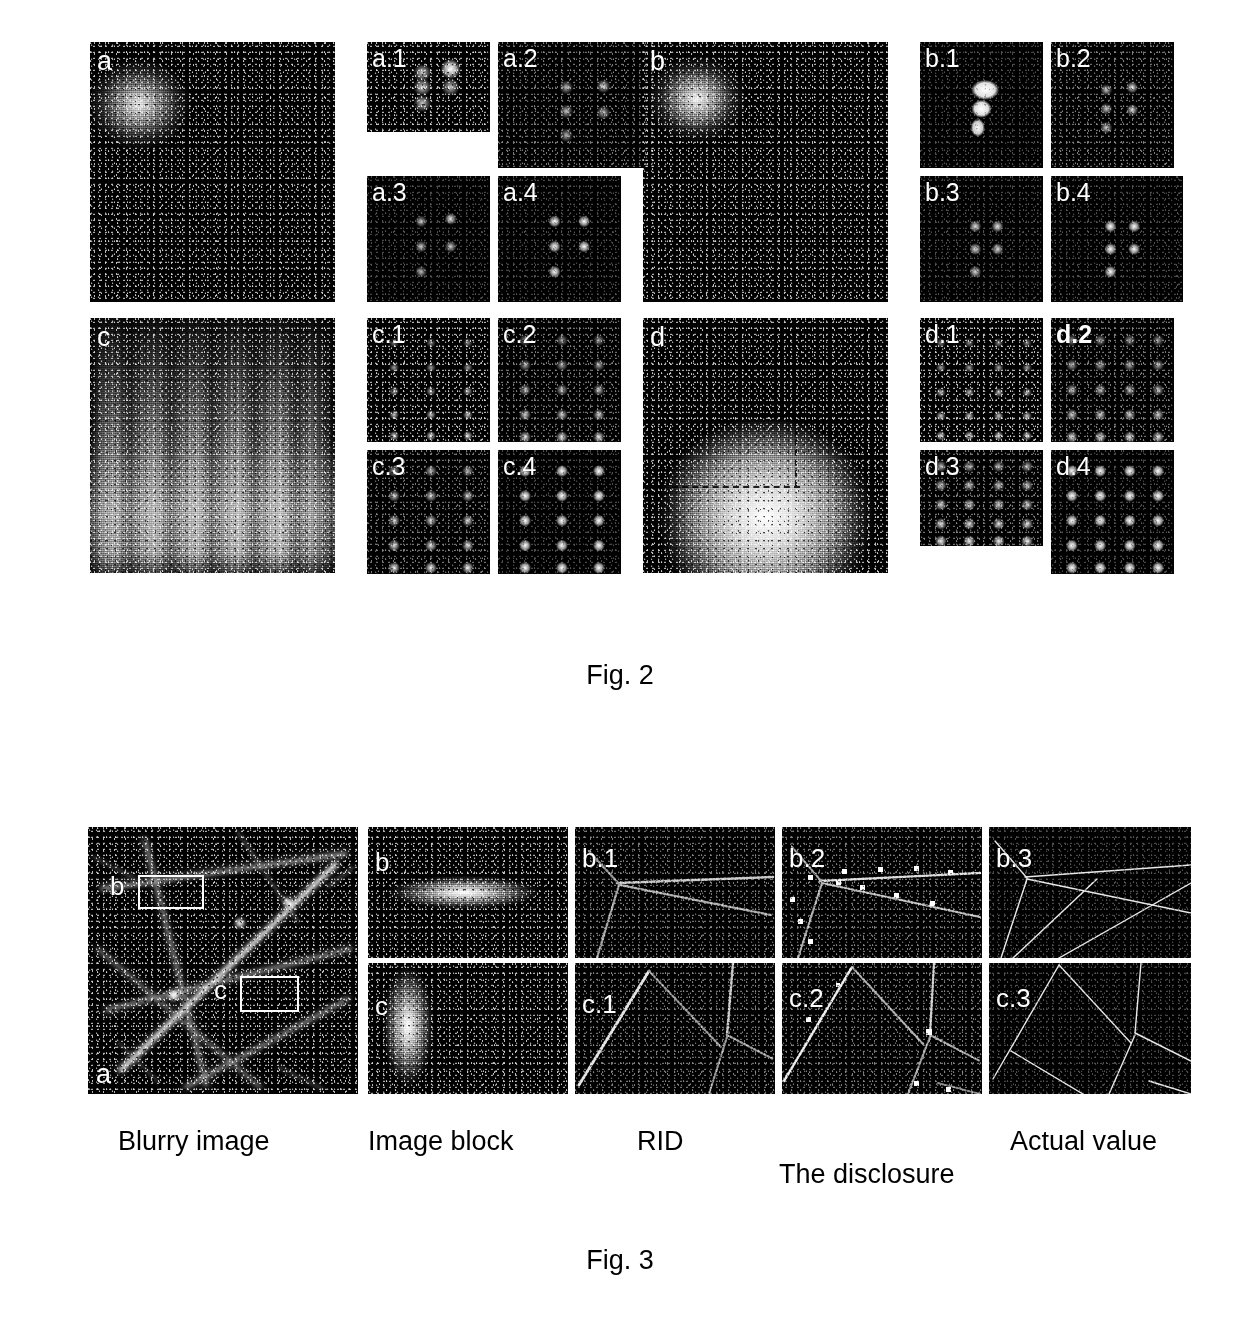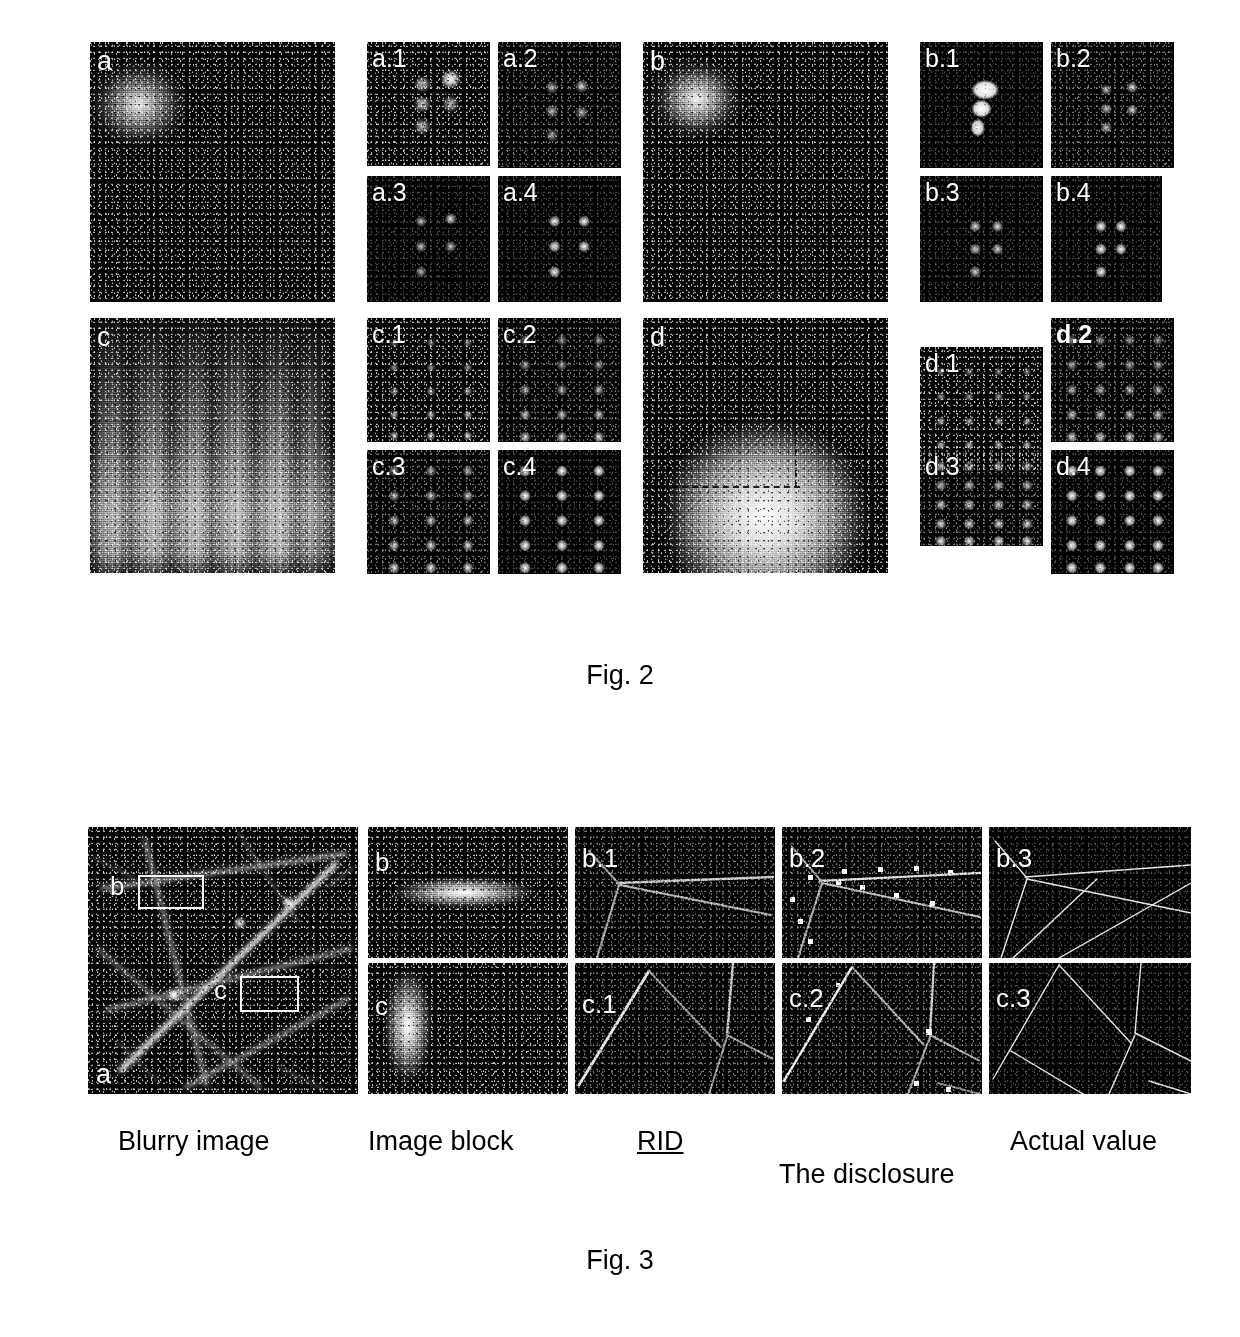--- a/index.html
+++ b/index.html
@@ -87,32 +87,32 @@
         radial-gradient(ellipse 52px 46px at 86% 60%, #cccccc 0%, #646464 38%, #181818 74%, #000 100%),
         radial-gradient(ellipse 52px 46px at 20% 92%, #c8c8c8 0%, #606060 38%, #181818 74%, #000 100%),
         radial-gradient(ellipse 52px 46px at 53% 95%, #c0c0c0 0%, #5c5c5c 38%, #161616 74%, #000 100%),
         radial-gradient(ellipse 52px 46px at 86% 92%, #c4c4c4 0%, #5e5e5e 38%, #161616 74%, #000 100%),
         #000;"></div>
     <div class="grain"></div>
       <div class="noise heavy"></div>
     <span class="lbl lbl-big">a</span>
   </div>
 
-  <div class="panel" style="left:367px;top:42px;width:123px;height:124px;">
+  <div class="panel" style="left:367px;top:42px;width:123px;height:90px;">
     <div class="field" style="background:
       radial-gradient(circle 9px at 45% 34%, #cfcfcf 0%, #5a5a5a 55%, transparent 100%),
       radial-gradient(circle 9px at 45% 50%, #d8d8d8 0%, #606060 55%, transparent 100%),
       radial-gradient(circle 9px at 45% 68%, #c8c8c8 0%, #545454 55%, transparent 100%),
       radial-gradient(circle 10px at 68% 30%, #ffffff 0%, #a8a8a8 55%, transparent 100%),
       radial-gradient(circle 9px at 68% 50%, #c0c0c0 0%, #565656 55%, transparent 100%),
       linear-gradient(#000,#000);"></div>
     <div class="noise heavy"></div>
     <span class="lbl lbl-sub">a.1</span>
   </div>
-  <div class="panel" style="left:498px;top:42px;width:123px;height:126px;">
+  <div class="panel" style="left:498px;top:42px;width:123px;height:126px;padding-left:32px;">
     <div class="field" style="background:
       radial-gradient(circle 7px at 44% 36%, #bdbdbd 0%, #4a4a4a 55%, transparent 100%),
       radial-gradient(circle 7px at 44% 55%, #c6c6c6 0%, #4e4e4e 55%, transparent 100%),
       radial-gradient(circle 7px at 44% 74%, #b4b4b4 0%, #464646 55%, transparent 100%),
       radial-gradient(circle 7px at 68% 35%, #e6e6e6 0%, #5a5a5a 55%, transparent 100%),
       radial-gradient(circle 7px at 68% 56%, #c0c0c0 0%, #4c4c4c 55%, transparent 100%),
       linear-gradient(#000,#000);"></div>
     <div class="noise"></div>
     <span class="lbl lbl-sub">a.2</span>
   </div>
@@ -180,21 +180,21 @@
     <div class="field" style="background:
       radial-gradient(circle 6px at 45% 40%, #e0e0e0 0%, #6a6a6a 60%, transparent 100%),
       radial-gradient(circle 6px at 45% 58%, #dedede 0%, #686868 60%, transparent 100%),
       radial-gradient(circle 6px at 45% 76%, #d8d8d8 0%, #646464 60%, transparent 100%),
       radial-gradient(circle 6px at 63% 40%, #e4e4e4 0%, #6c6c6c 60%, transparent 100%),
       radial-gradient(circle 6px at 63% 58%, #dcdcdc 0%, #666666 60%, transparent 100%),
       linear-gradient(#000,#000);"></div>
     <div class="noise light"></div>
     <span class="lbl lbl-sub">b.3</span>
   </div>
-  <div class="panel" style="left:1051px;top:176px;width:111px;height:126px;">
+  <div class="panel" style="left:1051px;top:176px;width:132px;height:126px;">
     <div class="field" style="background:
       radial-gradient(circle 6px at 45% 40%, #ffffff 0%, #8e8e8e 60%, transparent 100%),
       radial-gradient(circle 6px at 45% 58%, #ffffff 0%, #8e8e8e 60%, transparent 100%),
       radial-gradient(circle 6px at 45% 76%, #ffffff 0%, #8e8e8e 60%, transparent 100%),
       radial-gradient(circle 6px at 63% 40%, #ffffff 0%, #8e8e8e 60%, transparent 100%),
       radial-gradient(circle 6px at 63% 58%, #ffffff 0%, #8e8e8e 60%, transparent 100%),
       linear-gradient(#000,#000);"></div>
     <div class="noise light"></div>
     <span class="lbl lbl-sub">b.4</span>
   </div>
@@ -307,21 +307,21 @@
     <div class="field" style="z-index:16;background:
       linear-gradient(90deg, rgba(0,0,0,.95) 0%, rgba(0,0,0,.45) 8%, rgba(0,0,0,0) 18%, rgba(0,0,0,0) 82%, rgba(0,0,0,.45) 92%, rgba(0,0,0,.95) 100%);"></div>
 
     <div style="position:absolute;left:62%;top:28%;width:0;height:38%;z-index:28;border-left:2px dashed rgba(0,0,0,.85);"></div>
     <div style="position:absolute;left:12%;top:66%;width:52%;height:0;z-index:28;border-top:2px dashed rgba(0,0,0,.85);"></div>
     <div class="grain"></div>
       <div class="noise heavy"></div>
     <span class="lbl lbl-big">d</span>
   </div>
 
-  <div class="panel" style="left:920px;top:318px;width:123px;height:124px;margin-top:29px;">
+  <div class="panel" style="left:920px;top:318px;width:123px;height:124px;">
     <div class="field" style="background:
       radial-gradient(circle 5px at 17% 20%, #8e8e8e 0%, #323232 60%, transparent 100%),
       radial-gradient(circle 5px at 17% 40%, #a4a4a4 0%, #3c3c3c 60%, transparent 100%),
       radial-gradient(circle 5px at 17% 60%, #b8b8b8 0%, #464646 60%, transparent 100%),
       radial-gradient(circle 5px at 17% 79%, #cccccc 0%, #505050 60%, transparent 100%),
       radial-gradient(circle 5px at 17% 95%, #e0e0e0 0%, #5a5a5a 60%, transparent 100%),
       radial-gradient(circle 5px at 40% 20%, #8e8e8e 0%, #323232 60%, transparent 100%),
       radial-gradient(circle 5px at 40% 40%, #a4a4a4 0%, #3c3c3c 60%, transparent 100%),
       radial-gradient(circle 5px at 40% 60%, #b8b8b8 0%, #464646 60%, transparent 100%),
       radial-gradient(circle 5px at 40% 79%, #cccccc 0%, #505050 60%, transparent 100%),
@@ -599,19 +599,19 @@
         <path d="M160 118 L202 131"></path>
       </g>
     </svg>
     <div class="noise light"></div>
     <span class="lbl" style="font-size:26px;left:7px;top:22px;">c.3</span>
   </div>
 
   <div class="collabels" style="left:0;top:1126px;width:1240px;">
     <span class="collabel" style="left:118px;">Blurry image</span>
     <span class="collabel" style="left:368px;text-align:right;">Image block</span>
-    <span class="collabel" style="left:637px;text-decoration:underline;">RID</span>
+    <span class="collabel" style="left:637px;">RID</span>
     <span class="collabel" style="left:779px;margin-top:33px;">The disclosure</span>
     <span class="collabel" style="left:1010px;">Actual value</span>
   </div>
 
   <div class="figcap" style="left:0;top:1245px;">Fig. 3</div>
 </div>
 
 </body></html>

